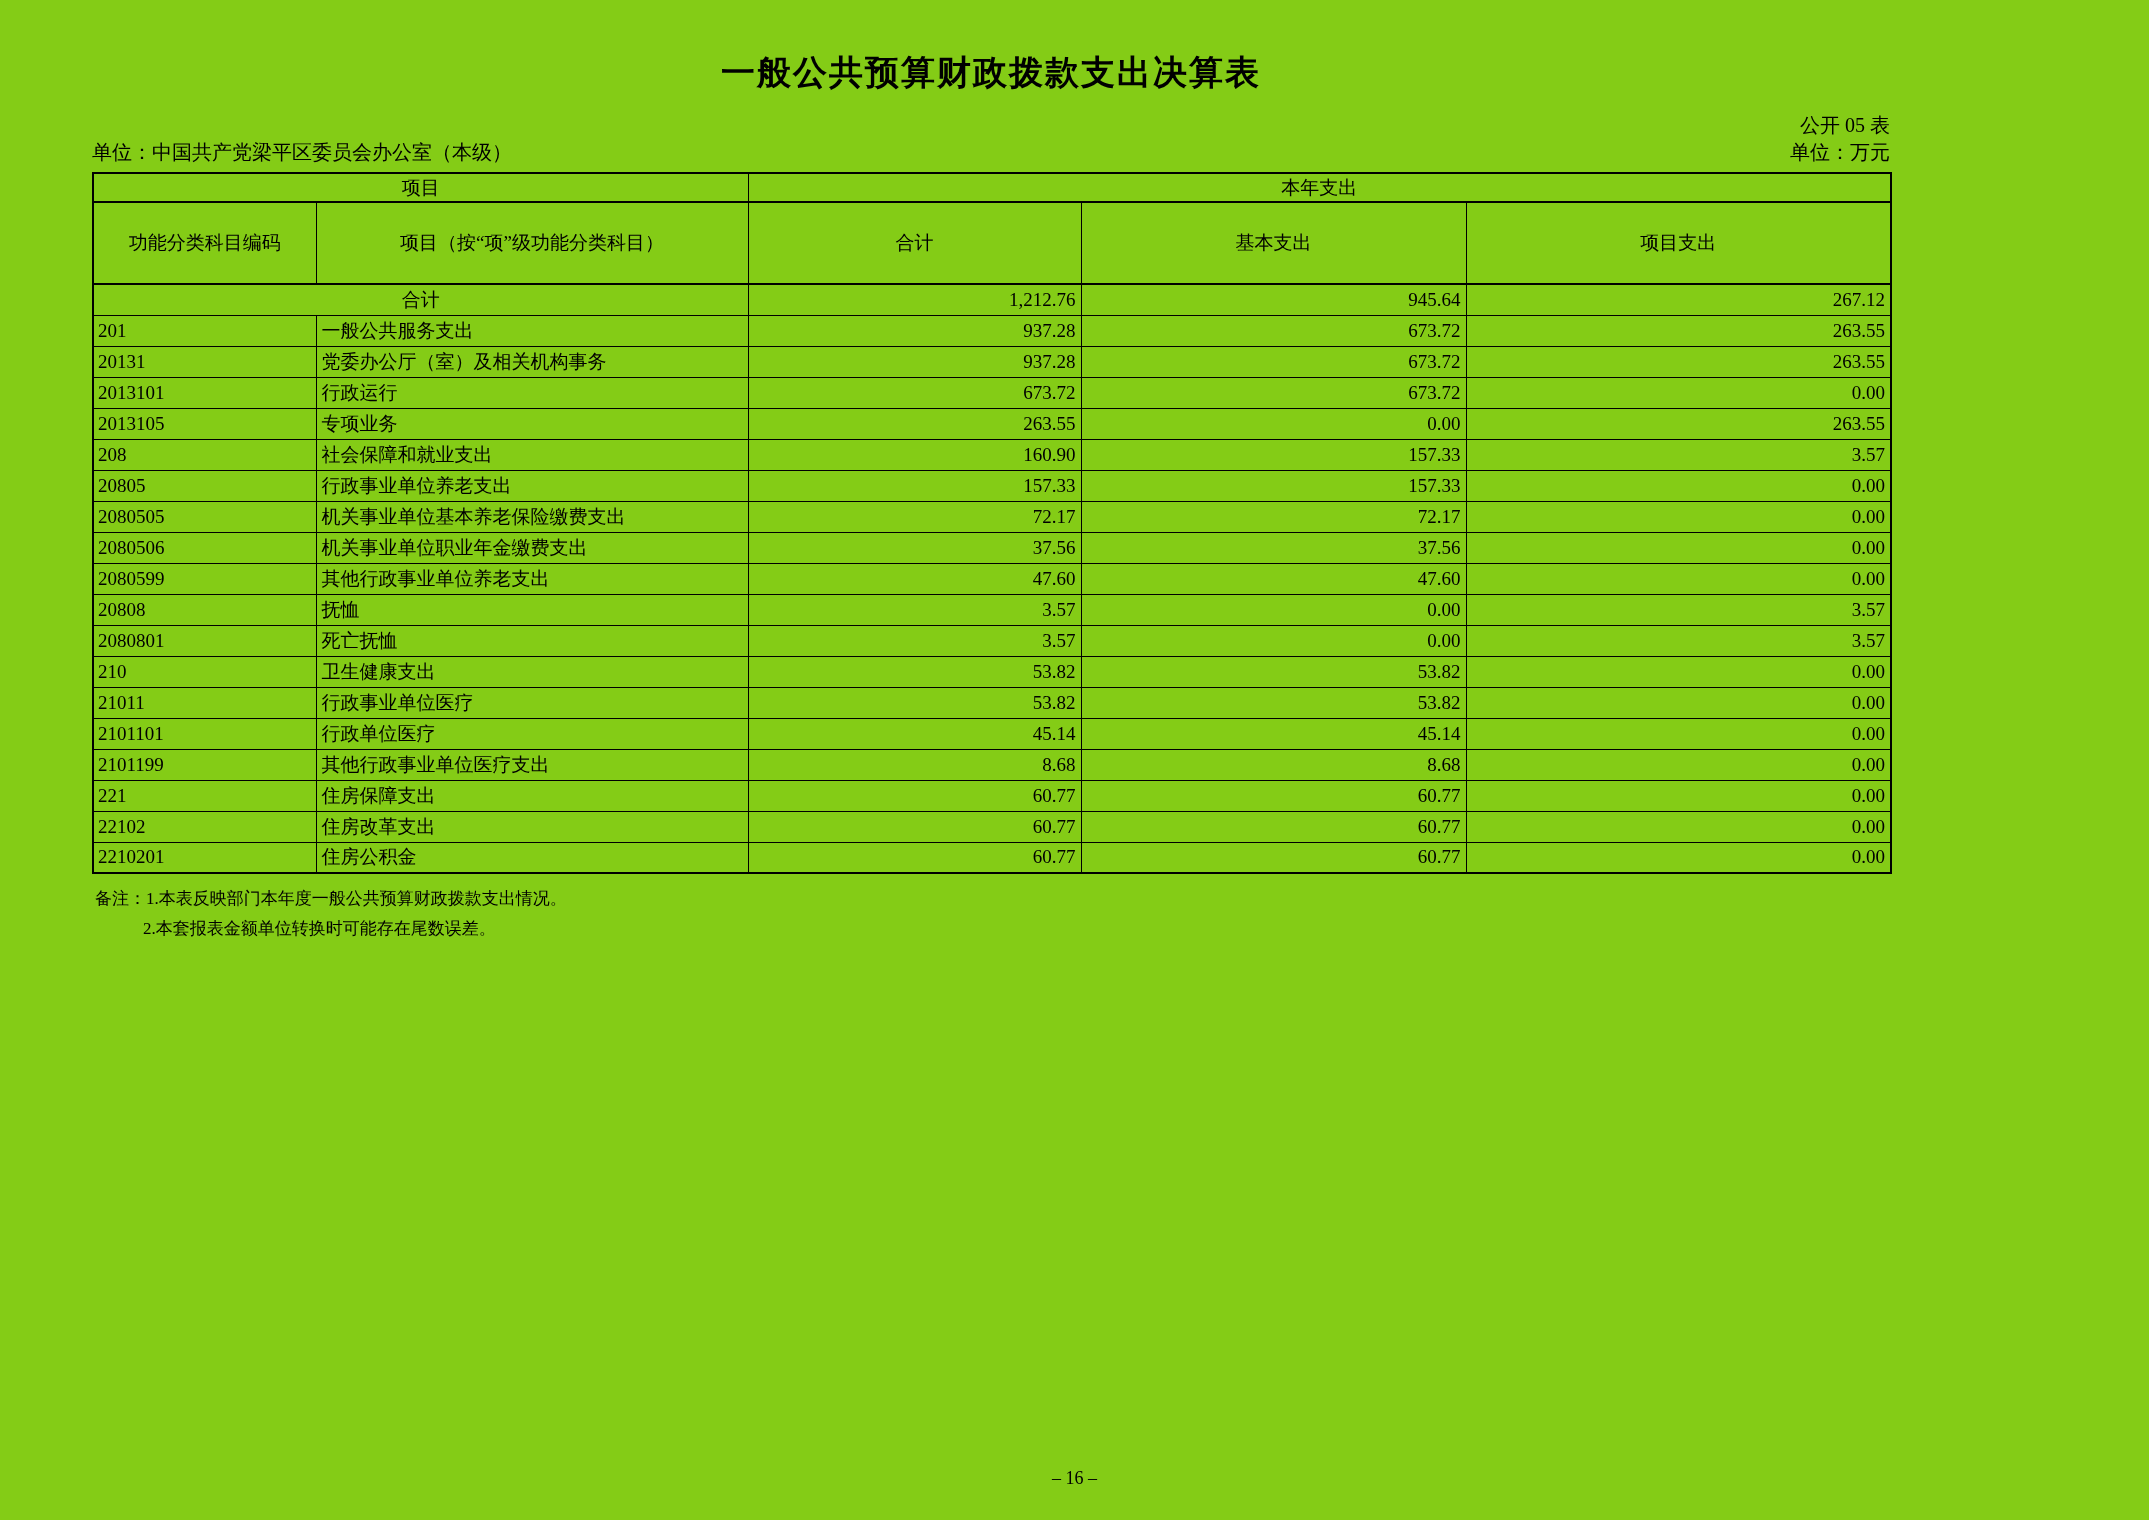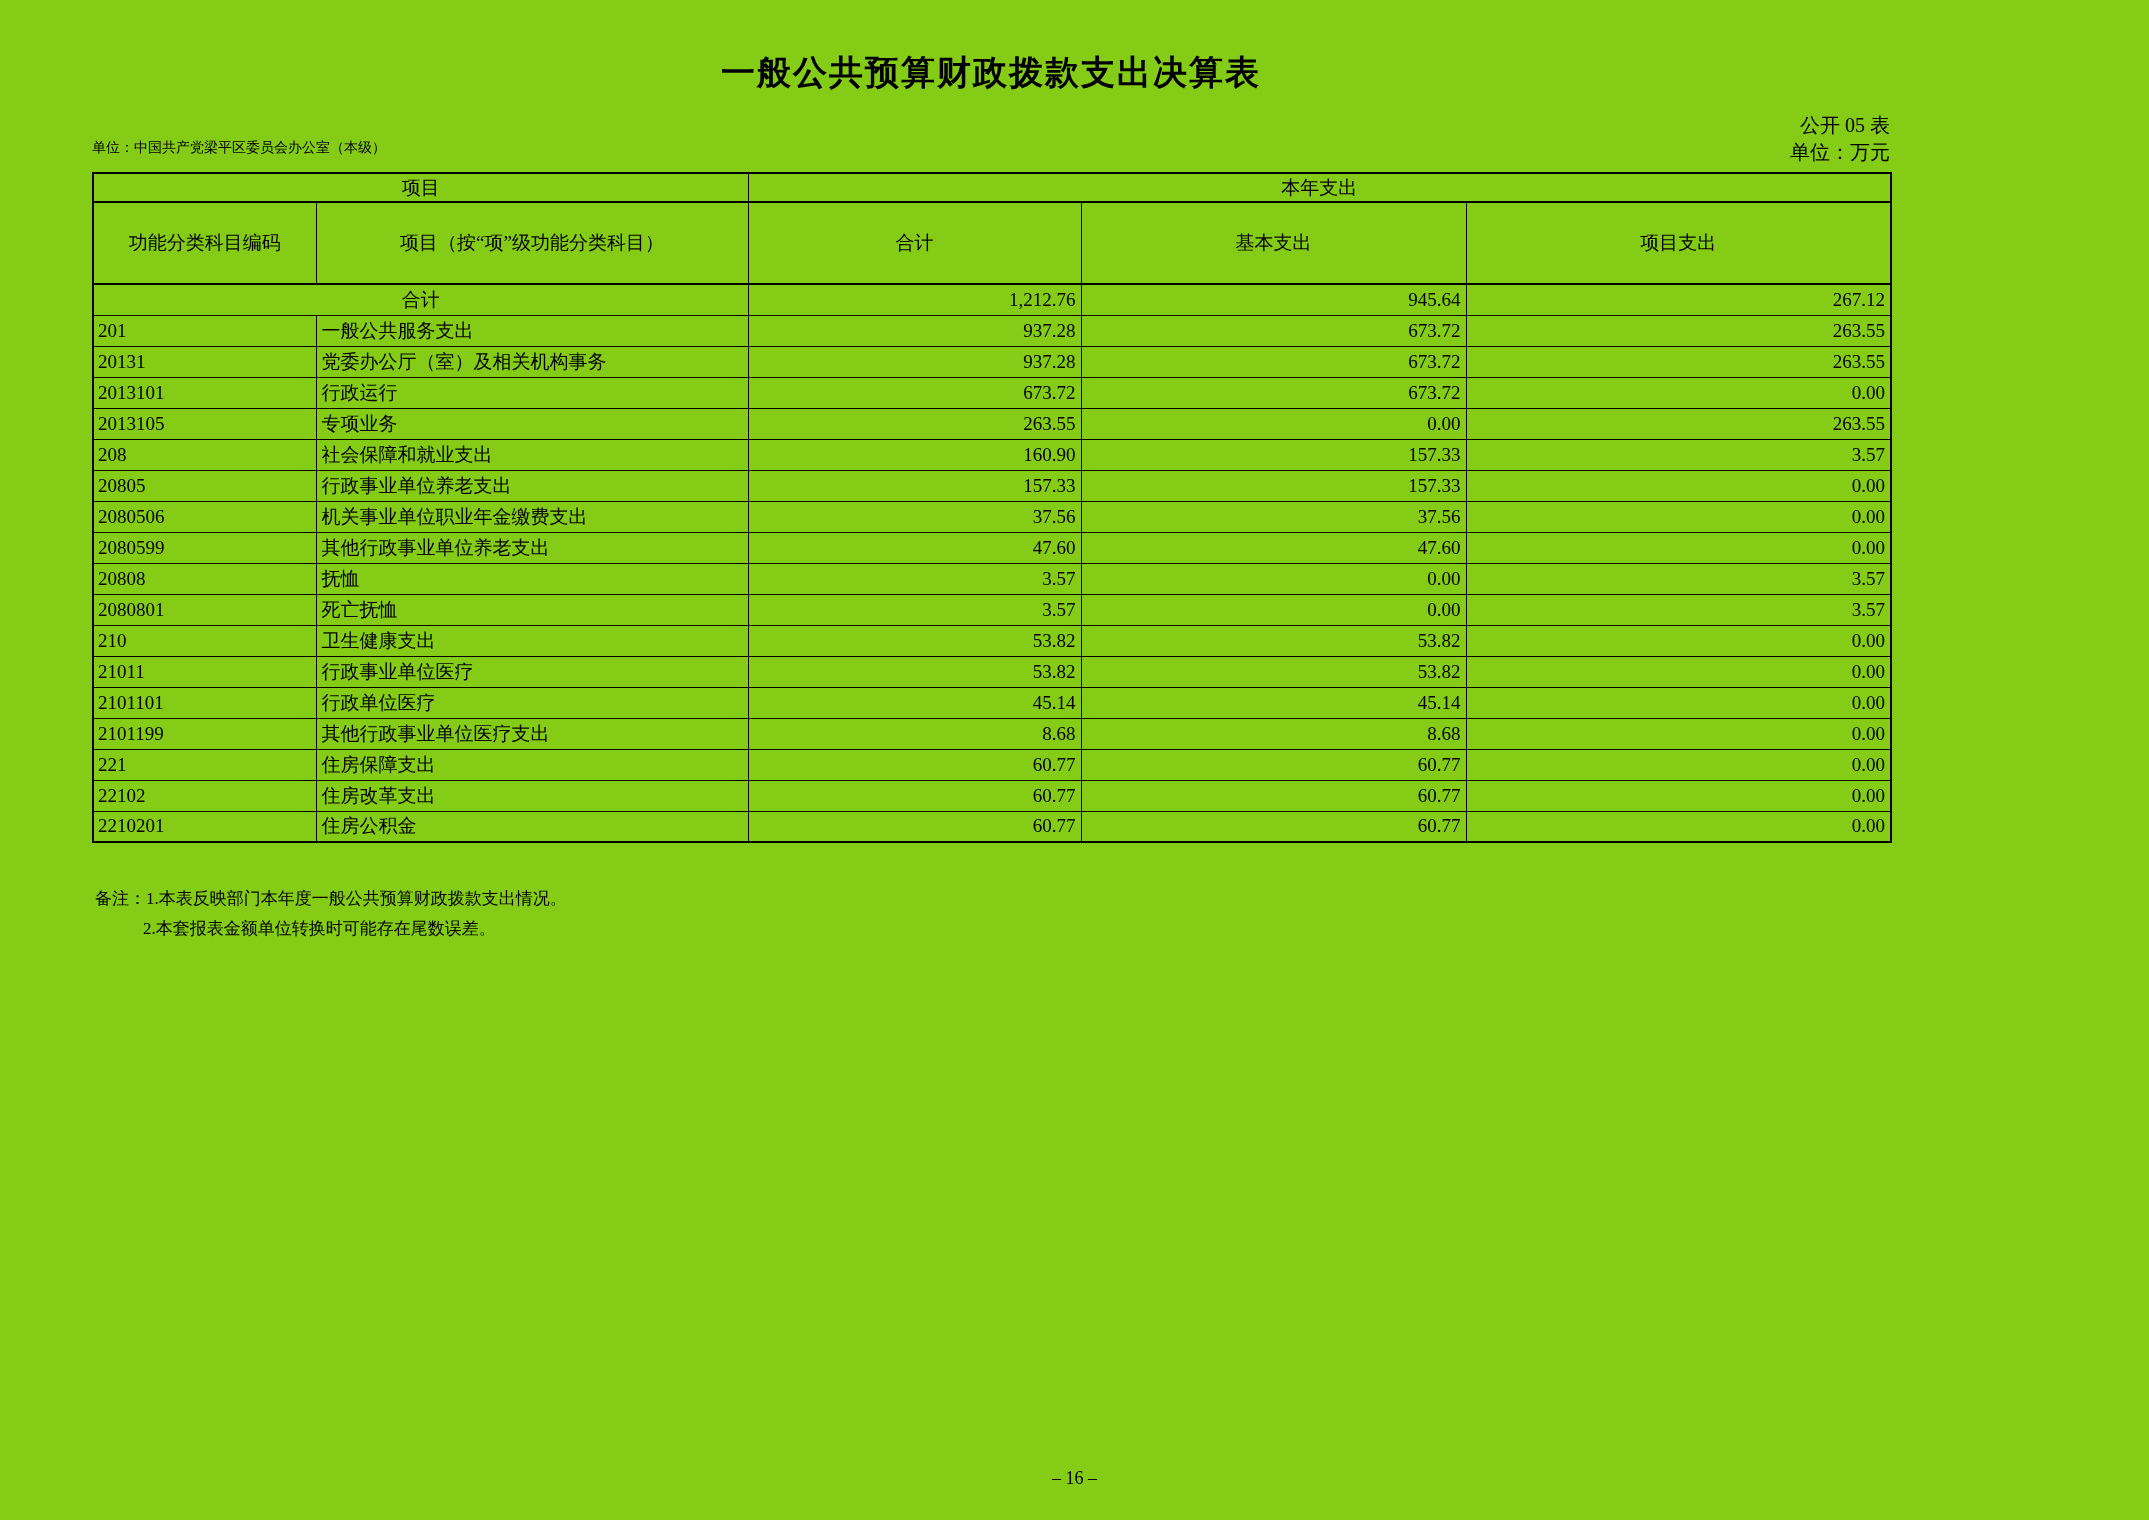--- a/index.html
+++ b/index.html
@@ -26,21 +26,21 @@
   .doc-code {
     position: absolute;
     right: 259px;
     top: 112px;
     font-size: 20px;
   }
   .org-unit {
     position: absolute;
     left: 92px;
     top: 139px;
-    font-size: 14px;
+    font-size: 20px;
   }
   .money-unit {
     position: absolute;
     right: 259px;
     top: 139px;
     font-size: 20px;
   }
   table.budget-table {
     position: absolute;
     left: 92px;
@@ -160,20 +160,27 @@
           <td class="num">3.57</td>
         </tr>
         <tr>
           <td class="code">20805</td>
           <td class="name">行政事业单位养老支出</td>
           <td class="num">157.33</td>
           <td class="num">157.33</td>
           <td class="num">0.00</td>
         </tr>
         <tr>
+          <td class="code">2080505</td>
+          <td class="name">机关事业单位基本养老保险缴费支出</td>
+          <td class="num">72.17</td>
+          <td class="num">72.17</td>
+          <td class="num">0.00</td>
+        </tr>
+        <tr>
           <td class="code">2080506</td>
           <td class="name">机关事业单位职业年金缴费支出</td>
           <td class="num">37.56</td>
           <td class="num">37.56</td>
           <td class="num">0.00</td>
         </tr>
         <tr>
           <td class="code">2080599</td>
           <td class="name">其他行政事业单位养老支出</td>
           <td class="num">47.60</td>

